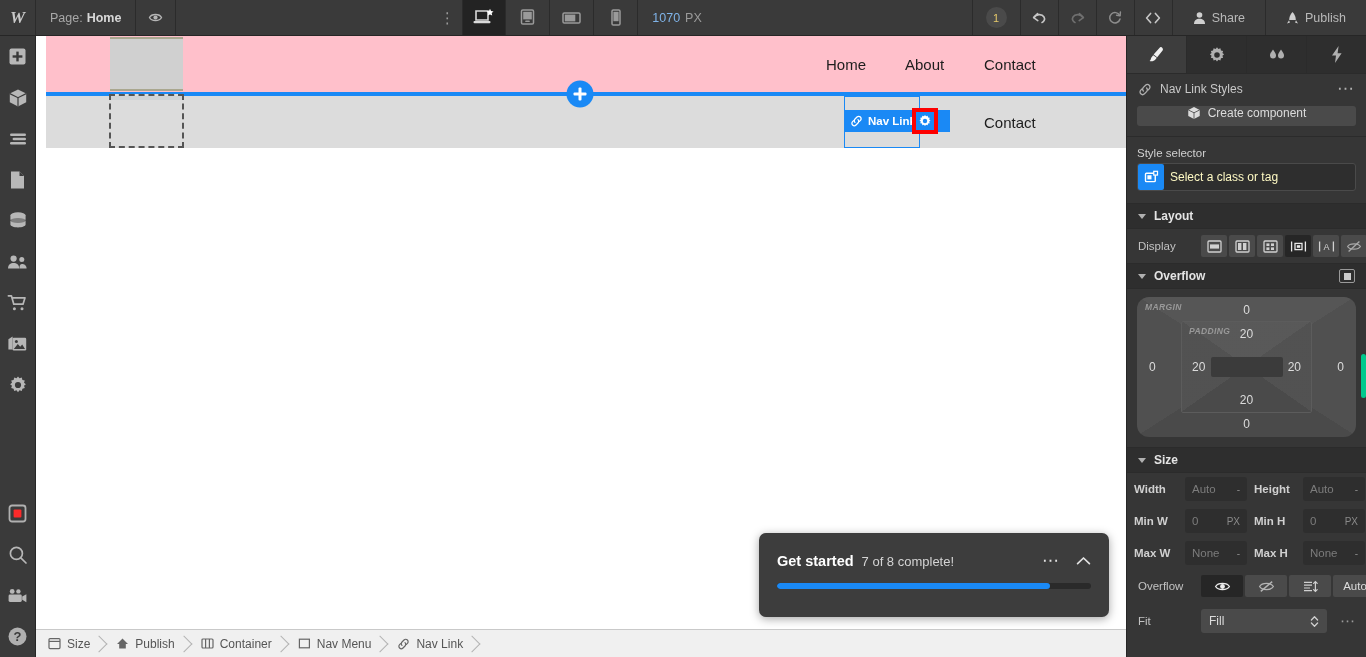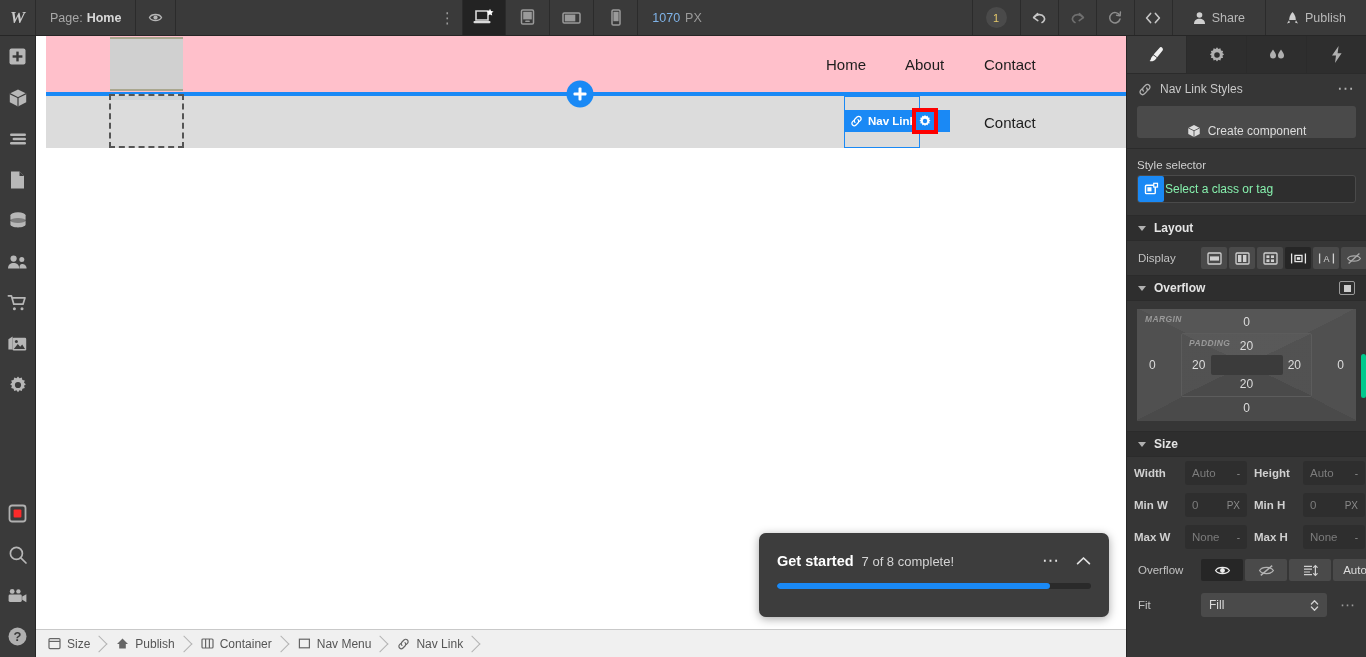--- a/index.html
+++ b/index.html
@@ -211,38 +211,38 @@
     border-right: 1px solid #2b2b2b; cursor: pointer; background: #2e2e2e;
   }
   .ptab.active { background: #3d3d3d; }
   .ptab:last-child { border-right: none; }
   .styles-head {
     height: 30px; display: flex; align-items: center; padding: 0 11px;
     gap: 8px; font-size: 12px; color: #c8c8c8;
   }
   .styles-head .sp { flex: 1; }
   .create-comp {
-    margin: 2px 10px 10px 10px; height: 32px; background: #4a4a4a;
-    border-radius: 3px; display: flex; align-items: flex-end;
+    margin: 2px 10px 10px 10px; height: 20px; background: #4a4a4a;
+    border-radius: 3px; display: flex; align-items: flex-start;
     justify-content: center; gap: 7px; font-size: 12px; color: #dcdcdc;
     cursor: pointer;
   }
   .sec-div { height: 1px; background: #2b2b2b; }
   .selector-block { padding: 10px 10px 12px 10px; }
   .selector-label { font-size: 11.5px; color: #d0d0d0; margin-bottom: 4px; }
   .selector-field {
     height: 28px; background: #2e2e2e; border: 1px solid #4a4a4a;
     border-radius: 3px; display: flex; align-items: center;
   }
   .selector-icon {
     width: 26px; height: 26px; background: #1a89f5; display: flex;
     align-items: center; justify-content: center; flex-shrink: 0;
     border-radius: 2px; margin: 0;
   }
-  .selector-ph { font-size: 12px; color: #86efac; margin-left: 1px; }
+  .selector-ph { font-size: 12px; color: #fef9c3; margin-left: 6px; }
   .sec-head {
     height: 26px; background: #2e2e2e; display: flex; align-items: center;
     padding: 0 11px; gap: 8px; font-size: 12px; font-weight: bold;
     color: #e4e4e4; border-top: 1px solid #2b2b2b;
     border-bottom: 1px solid #2b2b2b;
   }
   .caret-d {
     width: 0; height: 0; border-left: 4px solid transparent;
     border-right: 4px solid transparent; border-top: 5px solid #b0b0b0;
   }
@@ -255,21 +255,21 @@
   .seg-btn {
     width: 26px; height: 22px; background: #4a4a4a; border-radius: 2px;
     display: flex; align-items: center; justify-content: center;
     cursor: pointer;
   }
   .seg-btn.active { background: #262626; }
 
   
   .spacing-wrap { padding: 8px 10px 10px 10px; }
   .margin-box {
-    position: relative; height: 112px; background: #4a4a4a; border-radius: 0;
+    position: relative; height: 140px; background: #4a4a4a; border-radius: 12px;
     overflow: hidden;
   }
   .margin-box::before, .margin-box::after {
     content: ""; position: absolute; left: 0; top: 0;
     width: 100%; height: 100%;
   }
   .margin-box::before {
     background:
       linear-gradient(to bottom right, rgba(255,255,255,.035) 49.6%, transparent 49.6%),
       linear-gradient(to bottom left, rgba(255,255,255,.035) 49.6%, transparent 49.6%);

